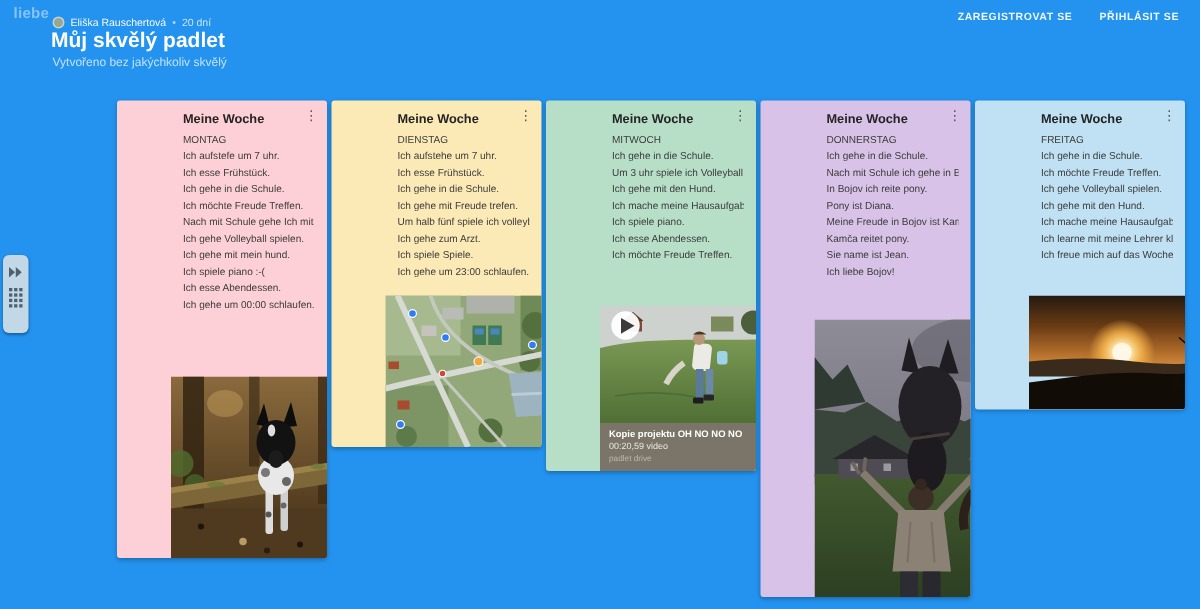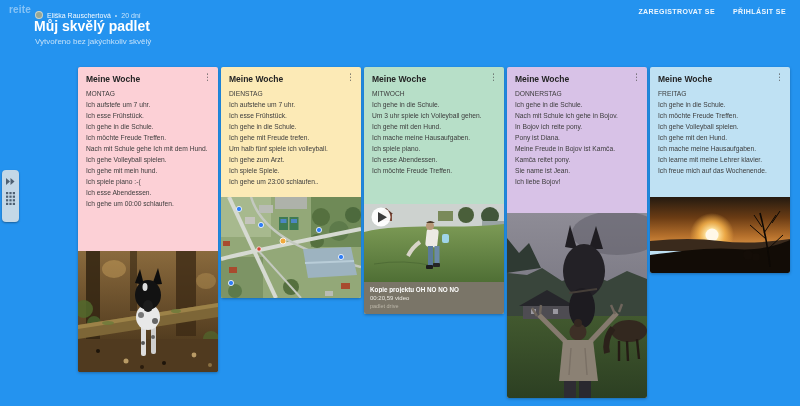--- a/index.html
+++ b/index.html
@@ -19,39 +19,39 @@
   .meta { font-size:7px; color:rgba(255,255,255,.75); }
   .board-title { position:absolute; left:34px; top:18px; font-size:14px; font-weight:bold; color:#fff; }
   .board-subtitle { position:absolute; left:35px; top:37px; font-size:8px; color:rgba(255,255,255,.72); }
 
   
   .side-toggle { position:absolute; left:2px; top:170px; width:17px; height:52px; background:#c3d8e7;
                  border-radius:4px; box-shadow:0 1px 2px rgba(0,0,0,.35); cursor:pointer; }
 
   
   .post { position:absolute; top:67px; width:140px; border-radius:2px; overflow:hidden;
-          box-shadow:0 1px 3px rgba(0,0,0,.28); }
+          box-shadow:0 1px 3px rgba(0,0,0,.28);padding-left:36px; }
   .p0{left:78px} .p1{left:221px} .p2{left:364px} .p3{left:507px} .p4{left:650px}
   .post-head { display:flex; align-items:flex-start; padding:7px 6px 1px 8px; }
   .post-title { font-size:8.5px; font-weight:bold; color:#242424; }
   .kebab { margin-left:auto; font-size:9px; color:#555; line-height:7px; cursor:pointer; }
   .post-body { padding:3px 8px 0; }
   .line { font-size:6.7px; color:#3c3c3c; line-height:11px; white-space:nowrap; overflow:hidden; }
   .sp0{height:42px} .sp1{height:10px} .sp2{height:28px} .sp3{height:26px} .sp4{height:21px}
   .attachment { display:block; width:140px; }
 
   .vcap { background:#7a7568; padding:4px 6px 5px; }
   .vcap-title { font-size:6.3px; font-weight:bold; color:#fff; white-space:nowrap; overflow:hidden; }
   .vcap-meta { font-size:6px; color:#e9e7e0; margin-top:2px; }
   .vcap-src { font-size:5.5px; color:#bdb8aa; margin-top:2px; }
 </style>
 </head>
 <body>
 
-<div class="logo">reite</div>
+<div class="logo">liebe</div>
 <div class="toplinks">
   <span class="toplink">ZAREGISTROVAT SE</span>
   <span class="toplink">PŘIHLÁSIT SE</span>
 </div>
 
 <div class="author-row">
   <span class="avatar"></span>
   <span class="author">Eliška Rauschertová</span>
   <span class="meta-sep">•</span>
   <span class="meta">20 dní</span>

